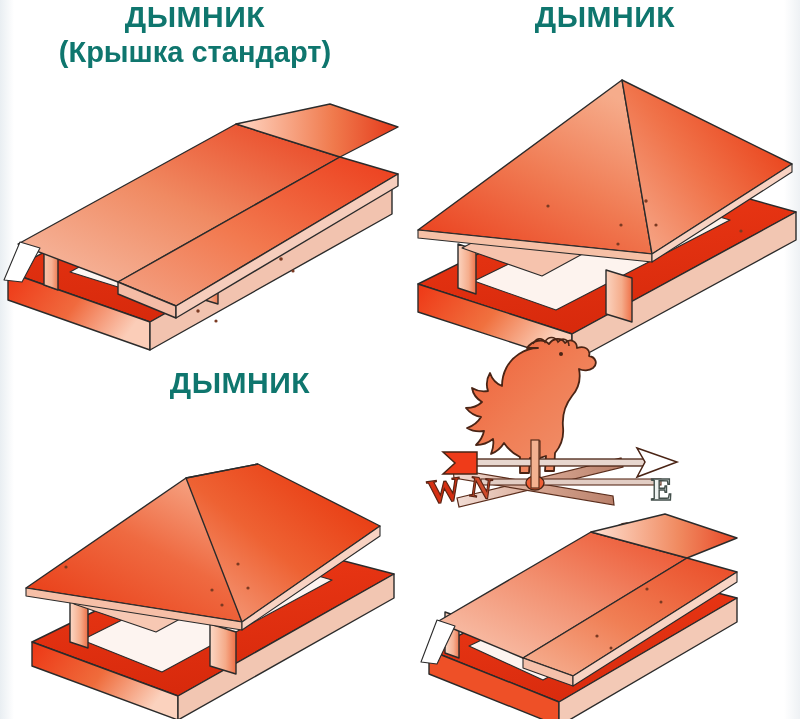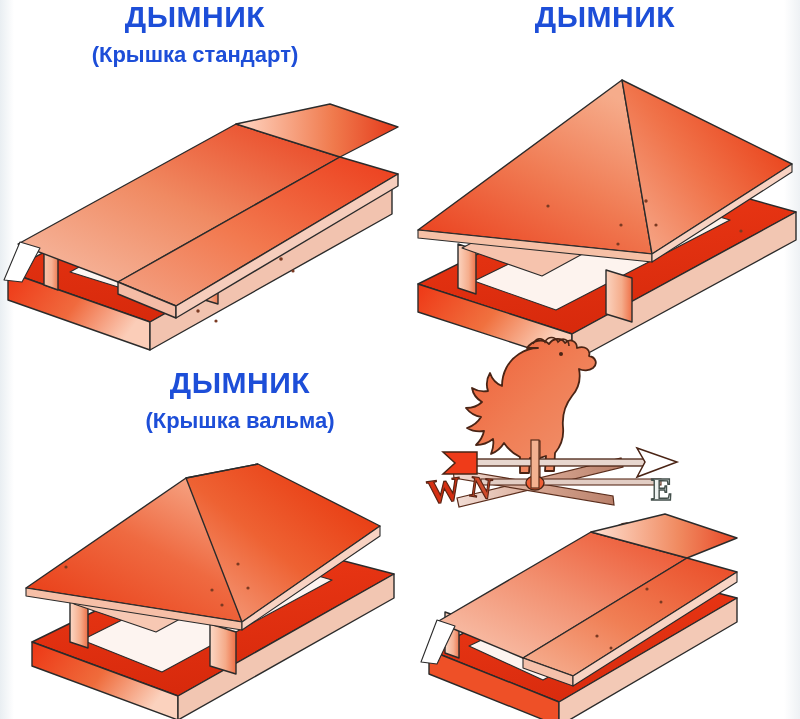--- a/index.html
+++ b/index.html
@@ -10,24 +10,24 @@
     overflow:hidden;
     position:relative;
   }
   #stage{position:relative;width:800px;height:719px;background:#ffffff;}
   
   .tint-l{position:absolute;left:0;top:0;width:14px;height:719px;
           background:linear-gradient(to right,#e9eef2,#ffffff);pointer-events:none;}
   .tint-r{position:absolute;right:0;top:0;width:16px;height:719px;
           background:linear-gradient(to left,#eef1f4,#ffffff);pointer-events:none;}
 
-  .caption{position:absolute;text-align:center;color:#1d4ed8;
+  .caption{position:absolute;text-align:center;color:#0f766e;
            font-weight:bold;line-height:1.0;white-space:nowrap;}
   .caption .l1{font-size:30px;letter-spacing:0.5px;display:block;}
-  .caption .l2{font-size:22px;letter-spacing:0px;display:block;margin-top:12px;}
+  .caption .l2{font-size:29px;letter-spacing:0px;display:block;margin-top:6px;}
 
   .fig{position:absolute;}
   svg{display:block;overflow:visible;}
 </style>
 </head>
 <body>
 
 <div id="stage">
 
   <div class="tint-l"></div>
@@ -37,21 +37,20 @@
     <span class="l1">ДЫМНИК</span>
     <span class="l2">(Крышка стандарт)</span>
   </div>
 
   <div class="caption" style="left:440px;top:2px;width:330px;">
     <span class="l1">ДЫМНИК</span>
   </div>
 
   <div class="caption" style="left:75px;top:368px;width:330px;">
     <span class="l1">ДЫМНИК</span>
-    <span class="l2">(Крышка вальма)</span>
   </div>
 
   <div class="fig" style="left:0px;top:82px;">
     <svg width="400" height="280" viewBox="0 0 400 280">
       <defs>
         <linearGradient id="g1top" x1="0" y1="1" x2="1" y2="0">
           <stop offset="0" stop-color="#f3a487"></stop>
           <stop offset="0.45" stop-color="#f2794f"></stop>
           <stop offset="1" stop-color="#ec3d1c"></stop>
         </linearGradient>

